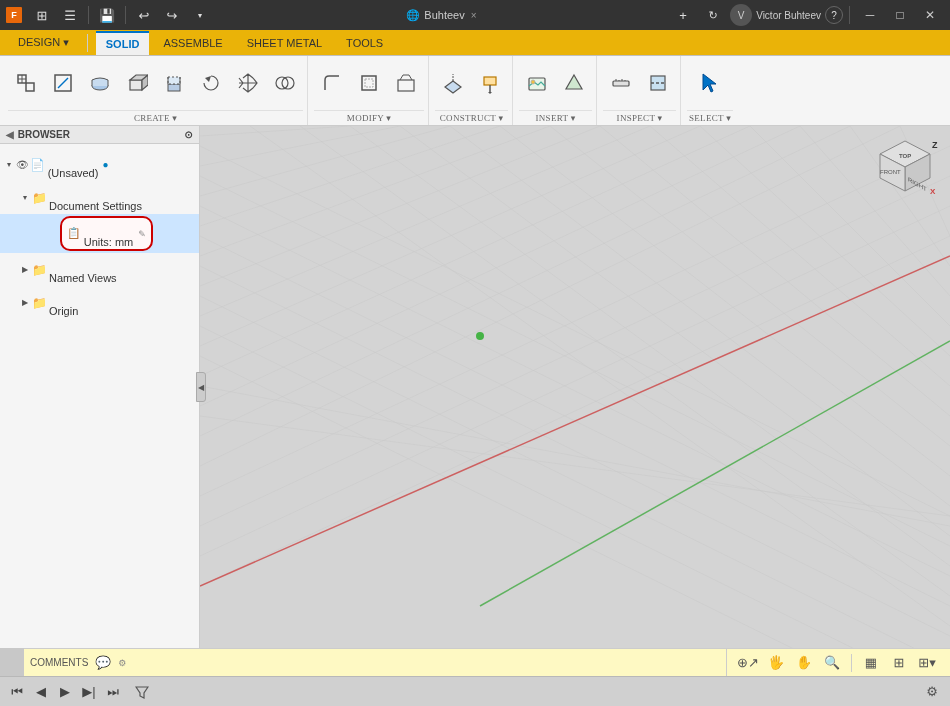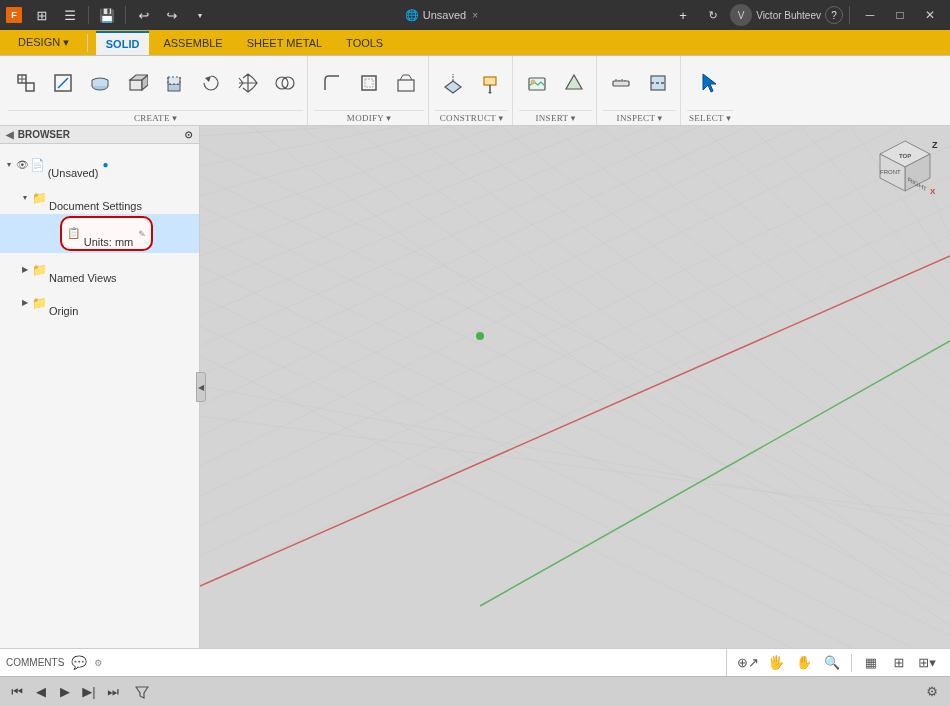--- a/index.html
+++ b/index.html
@@ -153,26 +153,27 @@
       position: absolute;
       top: 10px;
       right: 10px;
       width: 70px;
       height: 70px;
     }
 
     
     #status-bar {
       height: 28px;
-      background: #ffffff;
+      background: #fef9c3;
       border-top: 1px solid #ccc;
       display: flex;
       align-items: center;
       padding: 0 6px;
       gap: 4px;
+      margin-left: 24px;
     }
     #comments-section {
       display: flex;
       align-items: center;
       gap: 4px;
       flex: 1;
       font-size: 10px;
       color: #555;
       border-right: 1px solid #ccc;
       padding-right: 8px;
@@ -297,21 +298,21 @@
     <button class="qa-btn">☰</button>
     <div class="sep"></div>
     <button class="qa-btn">💾</button>
     <div class="sep"></div>
     <button class="qa-btn">↩</button>
     <button class="qa-btn">↪</button>
     <button class="qa-btn" style="font-size:8px;">▾</button>
   </div>
   <div style="flex:1;display:flex;align-items:center;justify-content:center;color:#ccc;font-size:11px;">
     <span style="margin-right:4px;">🌐</span>
-    <span>Unsaved</span>
+    <span>Buhteev</span>
     <button style="background:none;border:none;color:#999;cursor:pointer;margin-left:6px;font-size:10px;">×</button>
   </div>
   <div style="display:flex;align-items:center;gap:4px;">
     <button class="qa-btn">+</button>
     <button class="qa-btn" style="font-size:11px;">↻</button>
     <div style="width:22px;height:22px;border-radius:50%;background:#555;display:flex;align-items:center;justify-content:center;color:#ccc;font-size:10px;">V</div>
     <span style="color:#ccc;font-size:10px;">Victor Buhteev</span>
     <button class="qa-btn" style="border:1px solid #666;border-radius:50%;width:18px;height:18px;font-size:10px;">?</button>
   </div>
   <div class="sep"></div>

